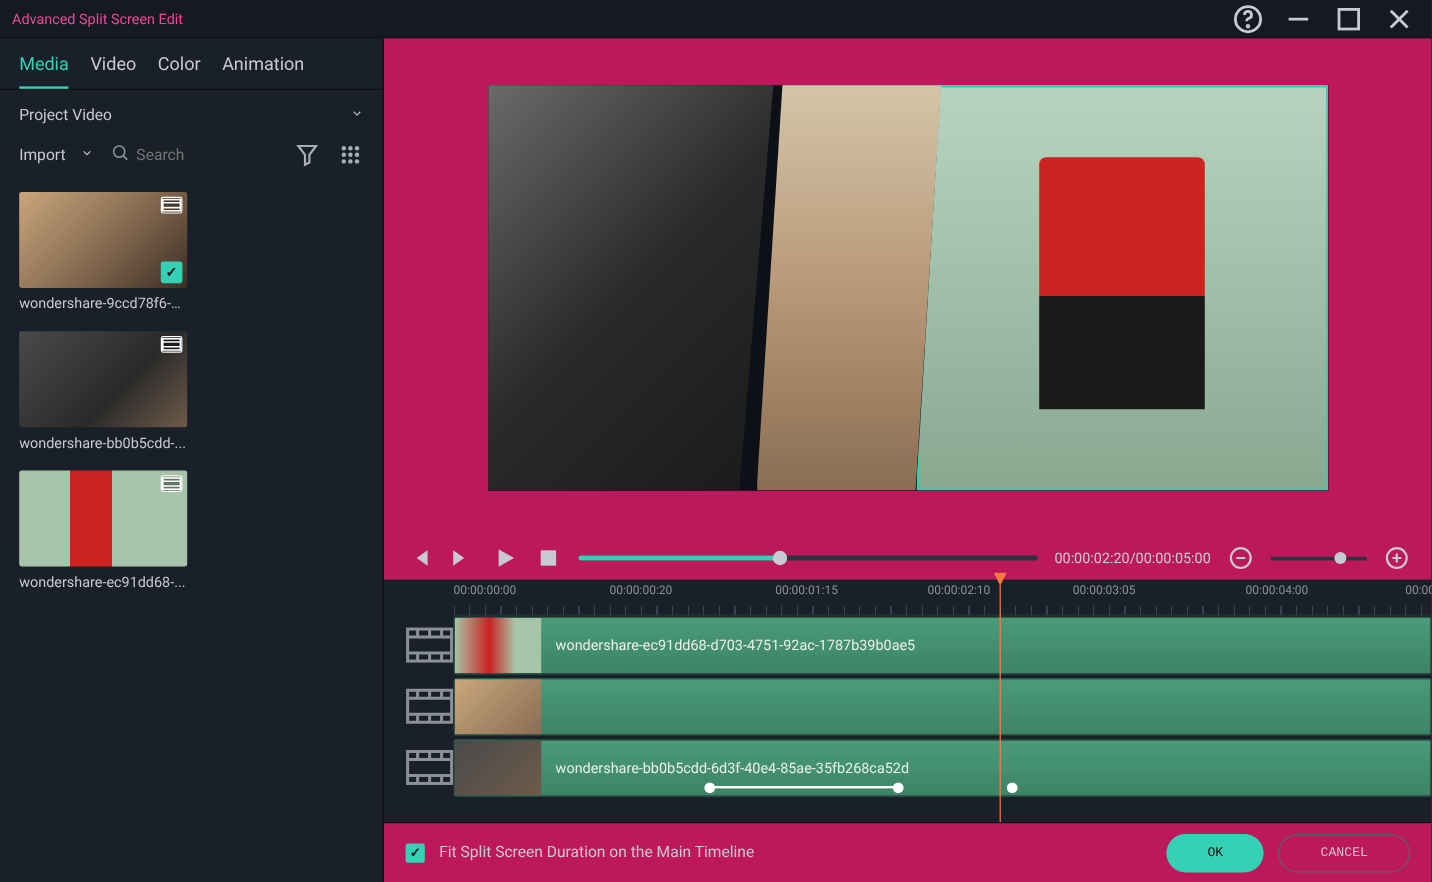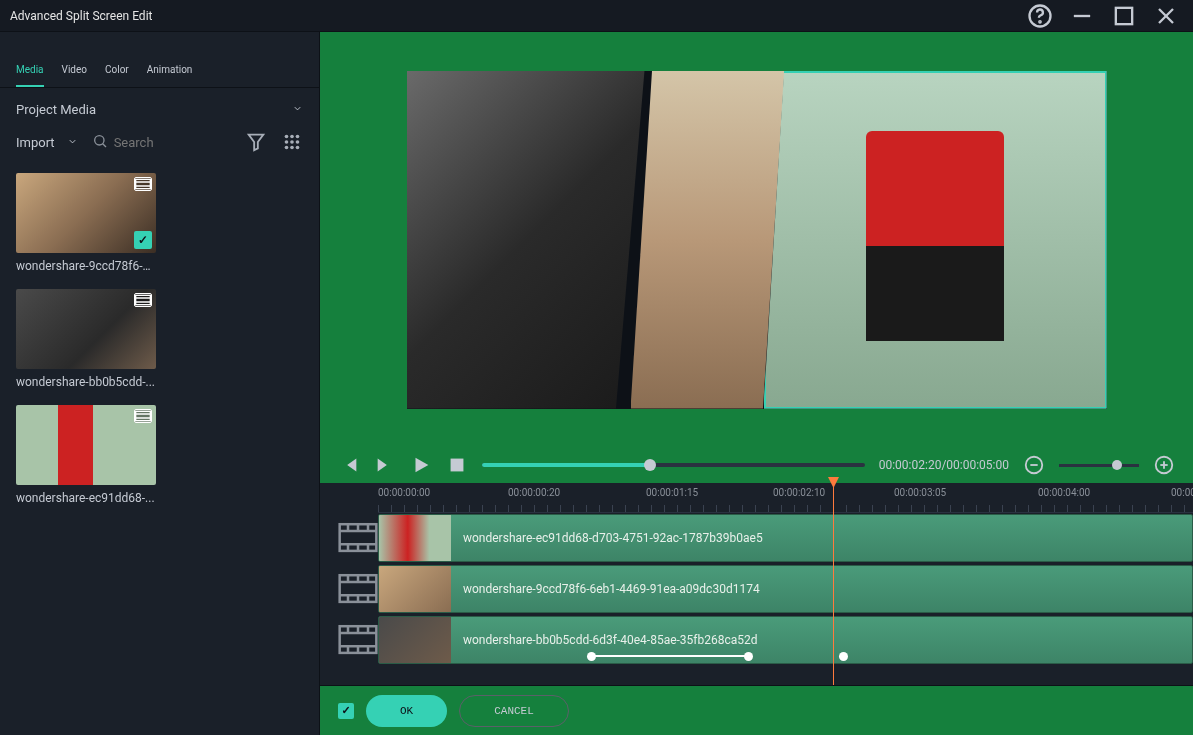--- a/index.html
+++ b/index.html
@@ -1,27 +1,27 @@
 <!DOCTYPE html>
 <html><head>
 <meta charset="utf-8">
 <style>
 * { margin: 0; padding: 0; box-sizing: border-box; font-family: -apple-system, BlinkMacSystemFont, "Segoe UI", Roboto, sans-serif; }
 html, body { width: 1193px; height: 735px; background: #1a2029; color: #c5cad3; overflow: hidden; }
 
 .titlebar { height: 32px; background: #151a22; display: flex; align-items: center; padding: 0 10px; border-bottom: 1px solid #0d1117; }
-.titlebar .title { font-size: 12px; color: #e5e5e5; flex: 1; }
+.titlebar .title { font-size: 12px; color: #ec4899; flex: 1; }
 .titlebar .win-ctrl { display: flex; gap: 8px; align-items: center; }
 .titlebar .win-btn { width: 34px; height: 28px; display: flex; align-items: center; justify-content: center; color: #c5cad3; cursor: pointer; }
 
 .body { display: flex; height: 703px; }
 
 .sidebar { width: 320px; background: #1a2029; border-right: 1px solid #0d1117; display: flex; flex-direction: column; }
 .tabs { display: flex; gap: 18px; padding: 12px 16px 0 16px; border-bottom: 1px solid #0d1117; }
-.tab { font-size: 10px; color: #c5cad3; padding-bottom: 10px; border-bottom: 2px solid transparent; cursor: pointer; margin-top: 20px; }
+.tab { font-size: 15px; color: #c5cad3; padding-bottom: 10px; border-bottom: 2px solid transparent; cursor: pointer; }
 .tab.active { color: #35d1b4; border-bottom-color: #35d1b4; }
 
 .source-row { display: flex; align-items: center; padding: 14px 16px 6px 16px; gap: 8px; }
 .source-select { font-size: 13px; color: #c5cad3; flex: 1; cursor: pointer; display: flex; justify-content: space-between; align-items: center; }
 
 .tools-row { display: flex; align-items: center; padding: 8px 16px 12px 16px; gap: 14px; }
 .import-btn { font-size: 13px; color: #c5cad3; display: flex; align-items: center; gap: 12px; cursor: pointer; }
 .search-wrap { display: flex; align-items: center; gap: 6px; color: #8a9099; font-size: 13px; flex: 1; }
 .search-wrap input { background: transparent; border: none; color: #c5cad3; font-size: 13px; outline: none; width: 80px; }
 .icon-btn { width: 22px; height: 22px; display: flex; align-items: center; justify-content: center; cursor: pointer; color: #a8aeb8; }
@@ -31,21 +31,21 @@
 .thumb-wrap { position: relative; width: 140px; height: 80px; border-radius: 2px; overflow: hidden; }
 .film-icon { position: absolute; top: 4px; right: 4px; width: 18px; height: 14px; background: rgba(0,0,0,.4); border: 1px solid #fff; border-radius: 2px; display:flex; align-items:center; justify-content:center; }
 .check-badge { position: absolute; bottom: 4px; right: 4px; width: 18px; height: 18px; background: #35d1b4; border-radius: 2px; display: flex; align-items: center; justify-content: center; color: #0d1117; font-weight: bold; font-size: 12px; }
 .media-name { font-size: 12px; color: #c5cad3; margin-top: 6px; white-space: nowrap; overflow: hidden; text-overflow: ellipsis; }
 
 
 .thumb1 { background: linear-gradient(135deg, #c9a77d 0%, #8a6d52 50%, #3b2e24 100%); }
 .thumb2 { background: linear-gradient(135deg, #4a4a4a 0%, #2a2a2a 60%, #6e5b4a 100%); }
 .thumb3 { background: linear-gradient(90deg, #a8c4a8 0%, #a8c4a8 30%, #c22 30%, #c22 55%, #a8c4a8 55%); }
 
-.main { flex: 1; display: flex; flex-direction: column; background: #15803d; }
+.main { flex: 1; display: flex; flex-direction: column; background: #be185d; }
 
 .preview-area { height: 415px; display: flex; align-items: center; justify-content: center; }
 .preview { width: 700px; height: 338px; background: #0d1117; display: flex; position: relative; }
 .split-pane { position: absolute; top: 0; bottom: 0; }
 .pane1 { left: 0; width: 34%; background: linear-gradient(135deg, #6a6a6a 0%, #2a2a2a 50%, #1a1a1a 100%); clip-path: polygon(0 0, 100% 0, 88% 100%, 0 100%); }
 .pane2 { left: 32%; width: 22%; background: linear-gradient(180deg, #d4c5a8 0%, #b89878 50%, #8a6d52 100%); clip-path: polygon(14% 0, 100% 0, 86% 100%, 0 100%); }
 .pane3 { left: 51%; width: 49%; background: linear-gradient(180deg, #b8d4c0 0%, #88a890 100%); clip-path: polygon(6% 0, 100% 0, 100% 100%, 0 100%); outline: 2px solid #35d1b4; outline-offset: -2px; }
 .pane3-inner { position:absolute; left:30%; top: 18%; width: 40%; height: 62%; background: linear-gradient(180deg, #c22 0%, #c22 55%, #1a1a1a 55%, #1a1a1a 100%); border-radius: 6px 6px 0 0; }
 
 .controls-row { height: 36px; display: flex; align-items: center; padding: 0 18px; gap: 14px; }
@@ -123,21 +123,21 @@
   <div class="sidebar">
     <div class="tabs">
       <div class="tab active">Media</div>
       <div class="tab">Video</div>
       <div class="tab">Color</div>
       <div class="tab">Animation</div>
     </div>
 
     <div class="source-row">
       <div class="source-select">
-        <span>Project Media</span>
+        <span>Project Video</span>
         <span><svg width="11" height="11" viewBox="0 0 24 24" fill="none" stroke="currentColor" stroke-width="2">
               <polyline points="6 9 12 15 18 9"></polyline>
             </svg></span>
       </div>
     </div>
 
     <div class="tools-row">
       <div class="import-btn">
         <span>Import</span>
         <span><svg width="11" height="11" viewBox="0 0 24 24" fill="none" stroke="currentColor" stroke-width="2">
@@ -309,21 +309,20 @@
               <line x1="6" y1="1" x2="6" y2="5"></line>
               <line x1="12" y1="1" x2="12" y2="5"></line>
               <line x1="18" y1="1" x2="18" y2="5"></line>
               <line x1="6" y1="13" x2="6" y2="17"></line>
               <line x1="12" y1="13" x2="12" y2="17"></line>
               <line x1="18" y1="13" x2="18" y2="17"></line>
             </svg>
           </div>
         <div class="clip">
           <div class="clip-thumb t2"></div>
-          <div class="clip-name">wondershare-9ccd78f6-6eb1-4469-91ea-a09dc30d1174</div>
         </div>
       </div>
       <div class="track">
         <div class="track-icon">
             <svg width="18" height="14" viewBox="0 0 24 18" fill="none" stroke="currentColor" stroke-width="1.5">
               <rect x="1" y="1" width="22" height="16"></rect>
               <line x1="1" y1="5" x2="23" y2="5"></line>
               <line x1="1" y1="13" x2="23" y2="13"></line>
               <line x1="6" y1="1" x2="6" y2="5"></line>
               <line x1="12" y1="1" x2="12" y2="5"></line>
@@ -339,17 +338,18 @@
           <div class="keyframe-line"></div>
           <div class="kf k1"></div>
           <div class="kf k2"></div>
           <div class="kf k3"></div>
         </div>
       </div>
     </div>
 
     <div class="footer">
       <div class="chk">✓</div>
+      <div class="footer-label">Fit Split Screen Duration on the Main Timeline</div>
       <div class="btn btn-primary">OK</div>
       <div class="btn btn-secondary">CANCEL</div>
     </div>
   </div>
 </div>
 
 </body></html>

